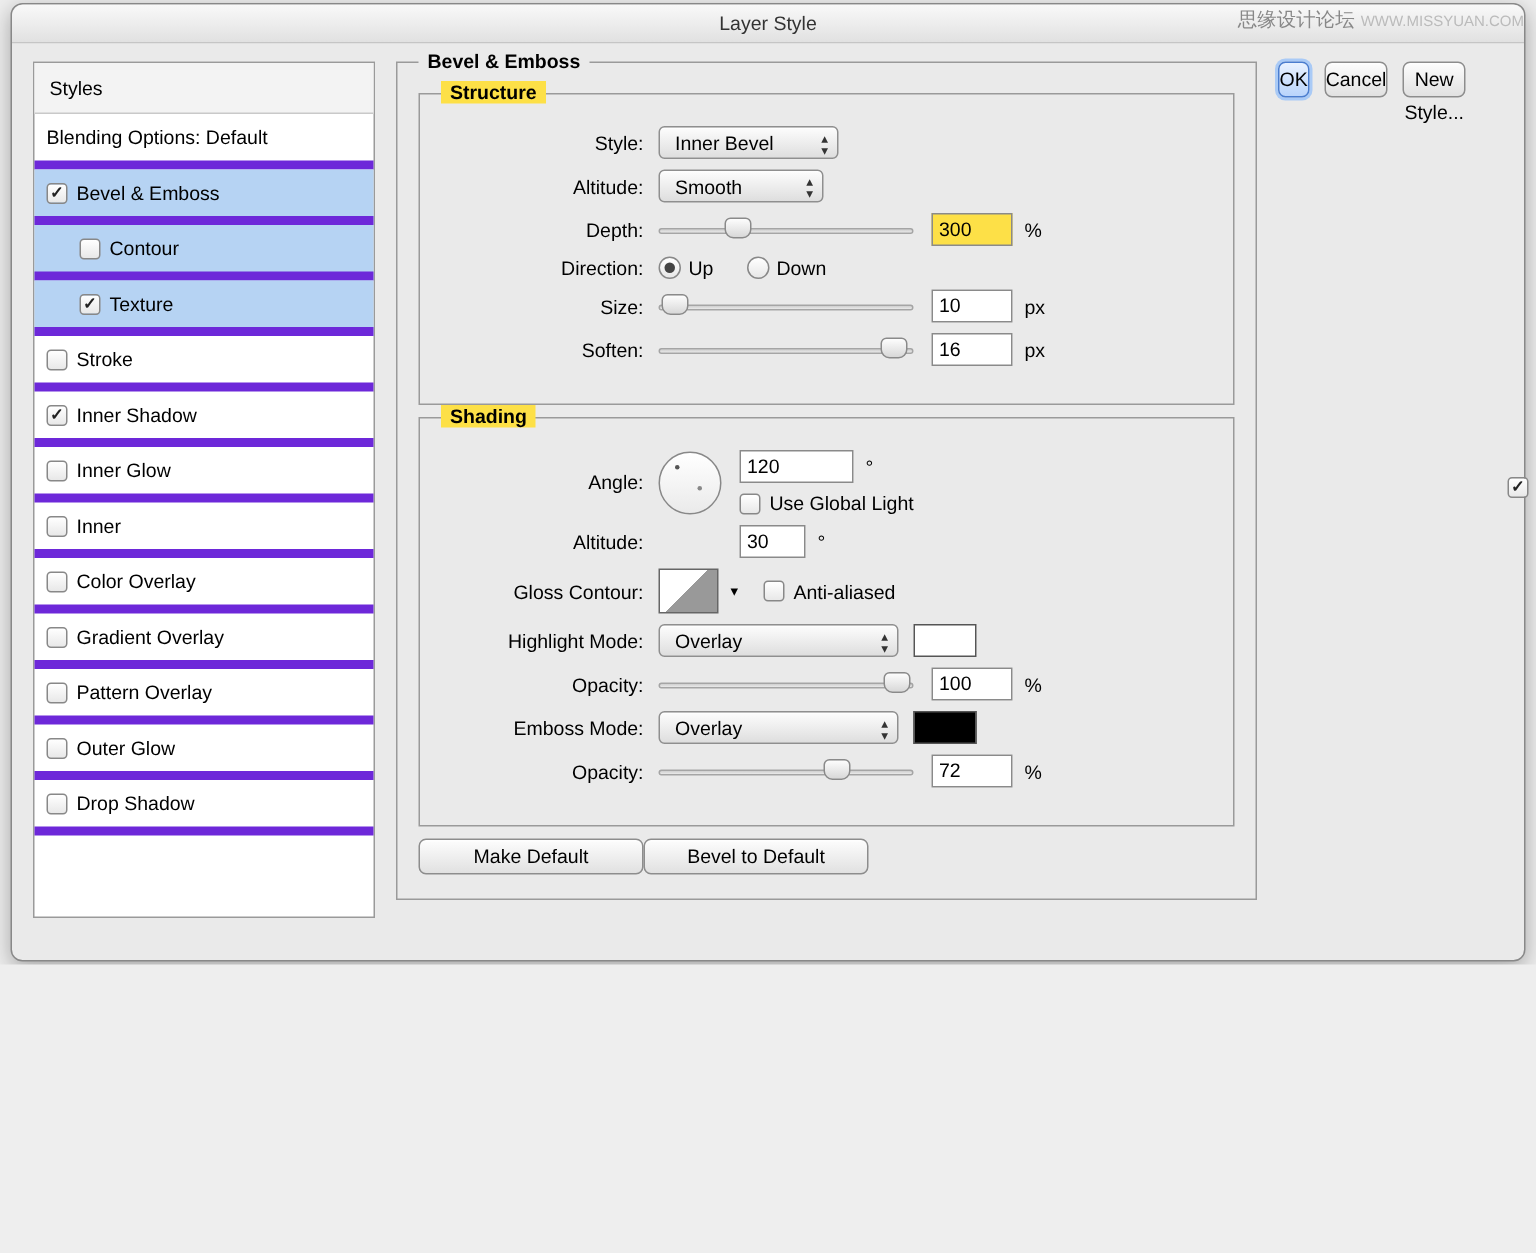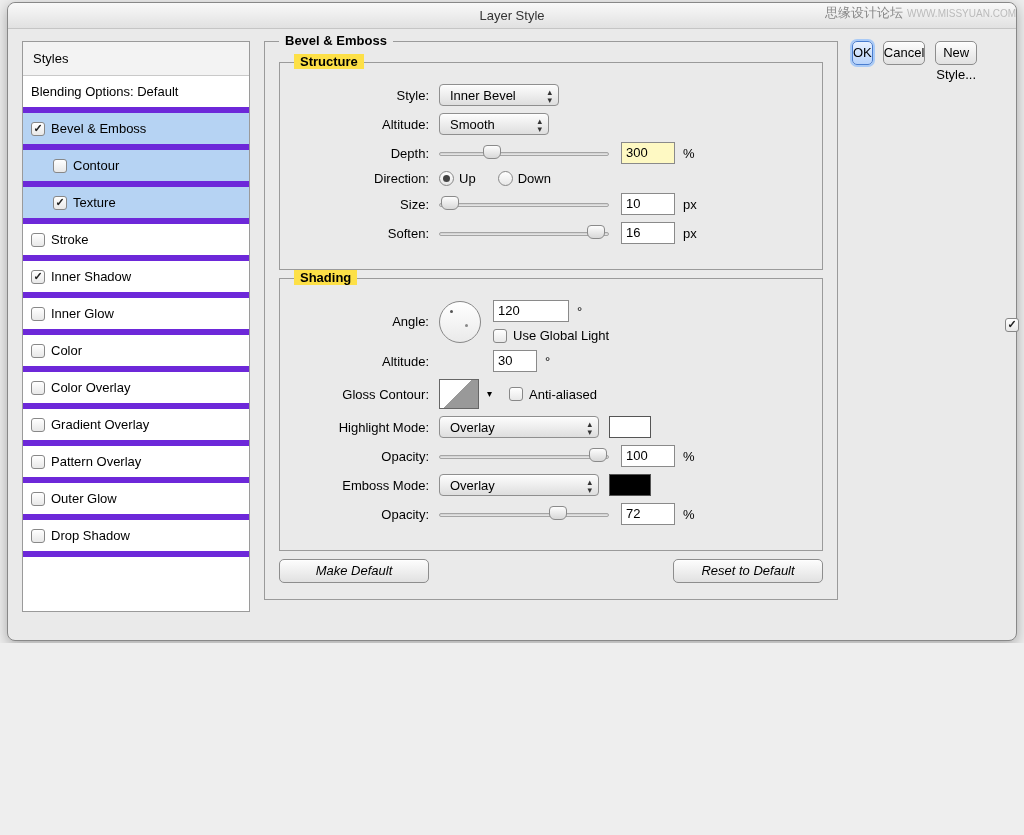--- a/index.html
+++ b/index.html
@@ -22,37 +22,37 @@
 .fset-in{border:1px solid #9a9a9a;margin:8px 0 0 0;padding:14px 14px 18px 14px;position:relative;}
 .fset-in>.legend{position:absolute;top:-9px;left:14px;background:#fde047;padding:0 6px;font-weight:bold;}
 .row{display:flex;align-items:center;margin:7px 0;}
 .lab{width:135px;text-align:right;margin-right:10px;}
 .dd{display:inline-flex;align-items:center;height:22px;border:1px solid #8f8f8f;border-radius:4px;background:linear-gradient(#fdfdfd,#dedede);padding:0 22px 0 10px;position:relative;min-width:120px;box-shadow:0 1px 0 rgba(255,255,255,.6) inset;}
 .dd .arr{position:absolute;right:6px;top:3px;font-size:9px;line-height:8px;color:#333;}
 .slider{flex:0 0 170px;height:16px;position:relative;margin-right:12px;}
 .track{position:absolute;top:7px;left:0;right:0;height:4px;border-radius:2px;background:linear-gradient(#cfcfcf,#e9e9e9);border:1px solid #a5a5a5;}
 .thumb{position:absolute;top:0;width:18px;height:14px;background:linear-gradient(#fdfdfd,#d8d8d8);border:1px solid #8a8a8a;border-radius:4px 4px 6px 6px;}
 .inp{width:54px;height:22px;border:1px solid #8a8a8a;background:#fff;padding:2px 4px;text-align:left;}
-.inp.hl{background:#fef9c3;}
+.inp.hl{background:#fde047;}
 .unit{margin-left:8px;}
 .radio{width:15px;height:15px;border:1px solid #888;border-radius:50%;background:linear-gradient(#fff,#e7e7e7);display:inline-block;margin-right:5px;position:relative;}
 .radio.on::after{content:"";position:absolute;left:3px;top:3px;width:7px;height:7px;border-radius:50%;background:#444;}
 .angle{width:42px;height:42px;border:1px solid #888;border-radius:50%;background:linear-gradient(#fff,#eaeaea);position:relative;margin-right:12px;}
 .angle .d1{position:absolute;width:3px;height:3px;background:#555;border-radius:50%;left:10px;top:8px;}
 .angle .d2{position:absolute;width:3px;height:3px;background:#888;border-radius:50%;left:25px;top:22px;}
 .contour{width:40px;height:30px;border:1px solid #666;background:linear-gradient(135deg,#fff 0%,#fff 48%,#999 48%,#999 100%);display:inline-block;position:relative;}
 .contour .car{position:absolute;right:-14px;top:8px;font-size:10px;}
 .swatch{width:42px;height:22px;border:1px solid #555;display:inline-block;margin-left:10px;}
 .rt{width:150px;display:flex;flex-direction:row;align-items:stretch;gap:10px;}
 .btn{height:24px;border:1px solid #8d8d8d;border-radius:5px;background:linear-gradient(#fdfdfd,#e1e1e1);text-align:center;line-height:22px;box-shadow:0 1px 0 rgba(255,255,255,.6) inset;}
 .btn.primary{border:1px solid #4a7dcf;background:linear-gradient(#e9f2ff,#b9d4fb);box-shadow:0 0 0 2px #a9caf6;font-weight:500;}
 .prev{display:flex;align-items:center;gap:8px;margin:4px 0 8px 18px;}
 .pbox{width:98px;height:98px;border:1px solid #9a9a9a;background:#dcdcdc;display:flex;align-items:center;justify-content:center;margin-left:24px;}
 .pinner{width:52px;height:52px;background:#666;}
-.bot{display:flex;gap:18px;justify-content:space-between;margin-top:8px;font-style:italic;}
+.bot{display:flex;justify-content:flex-start;margin-top:8px;}
 .bot .btn{width:150px;}
 </style>
 </head>
 <body>
 
 <div class="wm"><span>思缘设计论坛</span><span class="wm2">WWW.MISSYUAN.COM</span></div>
 
 <div class="dialog">
  <div class="titlebar">Layer Style</div>
  <div class="body">
@@ -80,21 +80,21 @@
     <div class="side-row">
           <span class="chk on"></span>
           <span>Inner Shadow</span>
         </div>
     <div class="side-row">
           <span class="chk"></span>
           <span>Inner Glow</span>
         </div>
     <div class="side-row">
           <span class="chk"></span>
-          <span>Color</span>
+          <span>Inner</span>
         </div>
     <div class="side-row">
           <span class="chk"></span>
           <span>Color Overlay</span>
         </div>
     <div class="side-row">
           <span class="chk"></span>
           <span>Gradient Overlay</span>
         </div>
     <div class="side-row">
@@ -232,21 +232,21 @@
                 <span class="track"></span>
                 <span class="thumb" style="left:110px"></span>
               </span>
           <span class="inp">72</span>
               <span class="unit">%</span>
             </div>
       </div>
 
       <div class="bot">
         <span class="btn">Make Default</span>
-        <span class="btn">Reset to Default</span>
+        <span class="btn">Bevel to Default</span>
       </div>
     </div>
   </div>
 
   <div class="rt">
     <span class="btn primary">OK</span>
     <span class="btn">Cancel</span>
     <span class="btn">New Style...</span>
     <div class="prev">
           <span class="chk on"></span>

